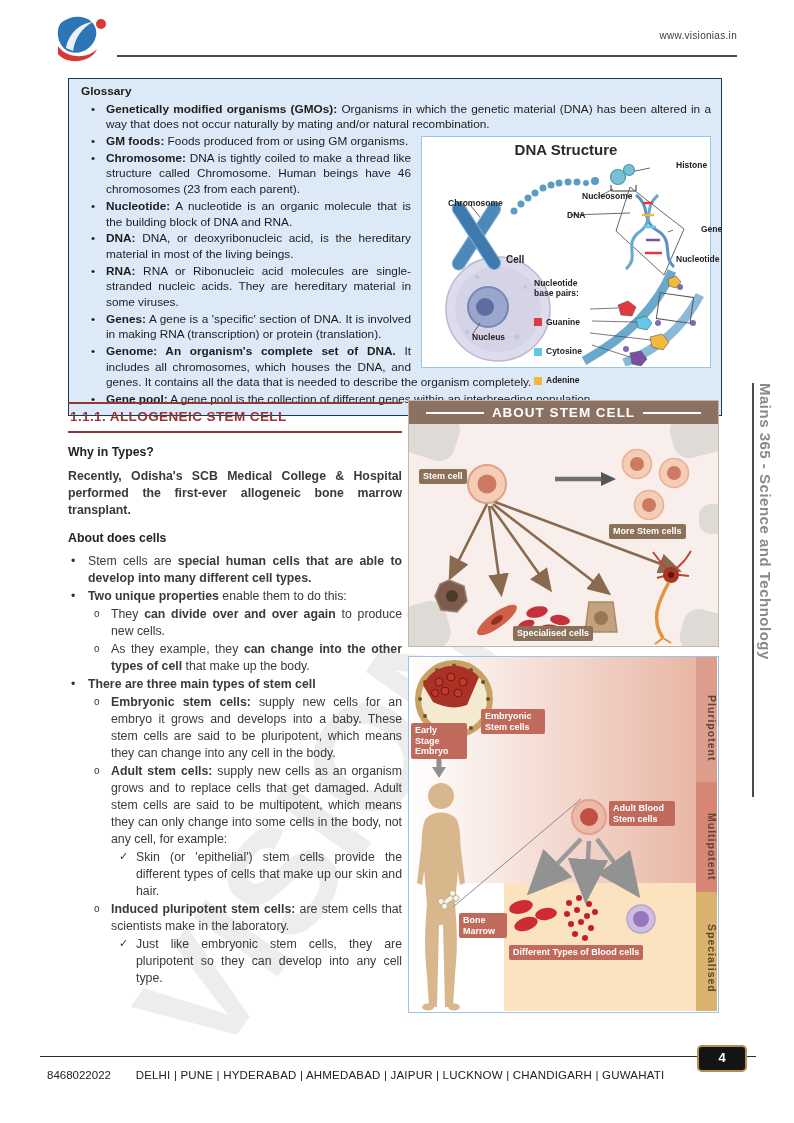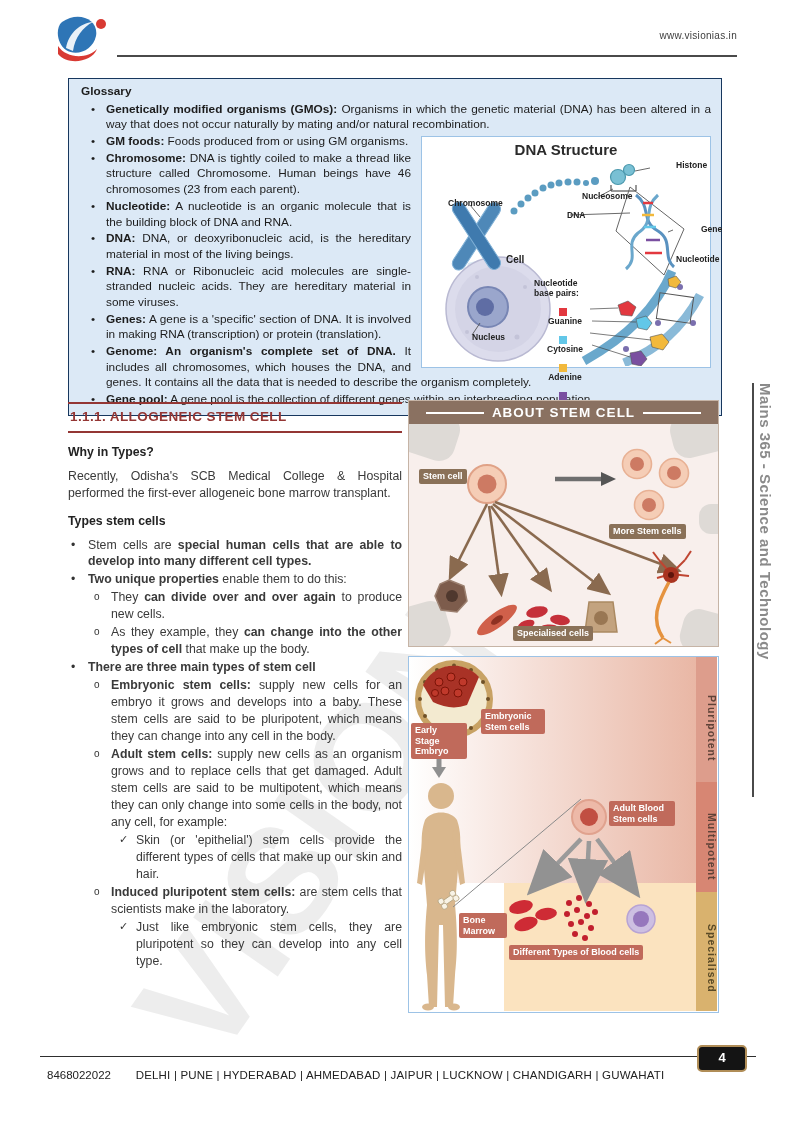--- a/index.html
+++ b/index.html
@@ -20,30 +20,30 @@
   .g-title{font-weight:bold;margin:0 0 2px 2px;}
   .g-item{padding-left:27px;text-indent:-15px;text-align:justify;margin:1px 0;}
   .g-item::before{content:"\2022";display:inline-block;width:15px;text-indent:0;}
   .dna-figure{float:right;width:290px;height:232px;margin:2px 0 4px 10px;background:#fff;
               border:1.5px solid #9dc3e6;position:relative;box-sizing:border-box;}
   .dna-title{position:absolute;left:0;top:3px;width:100%;text-align:center;
              font-weight:bold;font-size:15px;color:#2b2b2b;}
   .dna-label{position:absolute;font-size:8.5px;font-weight:bold;color:#222;line-height:1.05;margin-left:22px;}
   .legend{position:absolute;left:112px;top:142px;}
   .legend-title{font-size:8.5px;font-weight:bold;color:#222;width:62px;line-height:1.15;}
-  .legend-row{display:flex;align-items:center;margin-top:9px;flex-direction:column;}
+  .legend-row{display:flex;align-items:center;margin-top:18px;}
   .legend-swatch{width:8px;height:8px;margin-right:4px;flex:none;}
   .legend-label{font-size:8.5px;font-weight:bold;color:#222;}
   
   .left-col{position:absolute;left:68px;top:402px;width:334px;z-index:1;font-size:12.3px;
             line-height:1.38;color:#3a3a3a;}
   .sec-heading{border-top:2px solid #943634;border-bottom:2px solid #943634;color:#943634;
                font-weight:bold;font-size:13.5px;letter-spacing:.4px;padding:4px 2px;}
   .sub-heading{font-weight:bold;color:#222;margin:11px 0 7px;}
-  .para{text-align:justify;}
+  .para{text-align:justify;font-weight:bold;}
   .s-row{display:flex;margin:1px 0;}
   .s-marker{flex:none;width:17px;text-align:left;padding-left:3px;color:#333;}
   .m-circle{font-size:10px;padding-top:1px;}
   .m-check{font-size:11px;}
   .s-text{flex:1;text-align:justify;}
   .lvl-1{padding-left:23px;}
   .lvl-2{padding-left:48px;}
   
   .fig-label{position:absolute;background:#c06a5b;color:#fff;font-weight:bold;font-size:9px;
              line-height:1.18;padding:2px 4px;border-radius:2px;z-index:3;}
@@ -229,21 +229,21 @@
 
           <div class="g-item"><b>Gene pool:</b> <span>A gene pool is the collection of different genes within an interbreeding population.</span></div>
         </div>
     </div>
   </div>
 
   <div class="left-col">
     <div class="sec-heading">1.1.1. ALLOGENEIC STEM CELL</div>
     <div class="sub-heading">Why in Types?</div>
     <div class="para">Recently, Odisha's SCB Medical College &amp; Hospital performed the first-ever allogeneic bone marrow transplant.</div>
-    <div class="sub-heading">Types stem cells</div>
+    <div class="sub-heading">About does cells</div>
     <div>
 
         <div class="s-row lvl-0">
           <span class="s-marker m-dot">•</span>
           <span class="s-text"><span>Stem cells are </span><b>special human cells that are able to develop into many different cell types.</b><span></span></span>
         </div>
 
         <div class="s-row lvl-0">
           <span class="s-marker m-dot">•</span>
           <span class="s-text"><span></span><b>Two unique properties</b><span> enable them to do this:</span></span>

